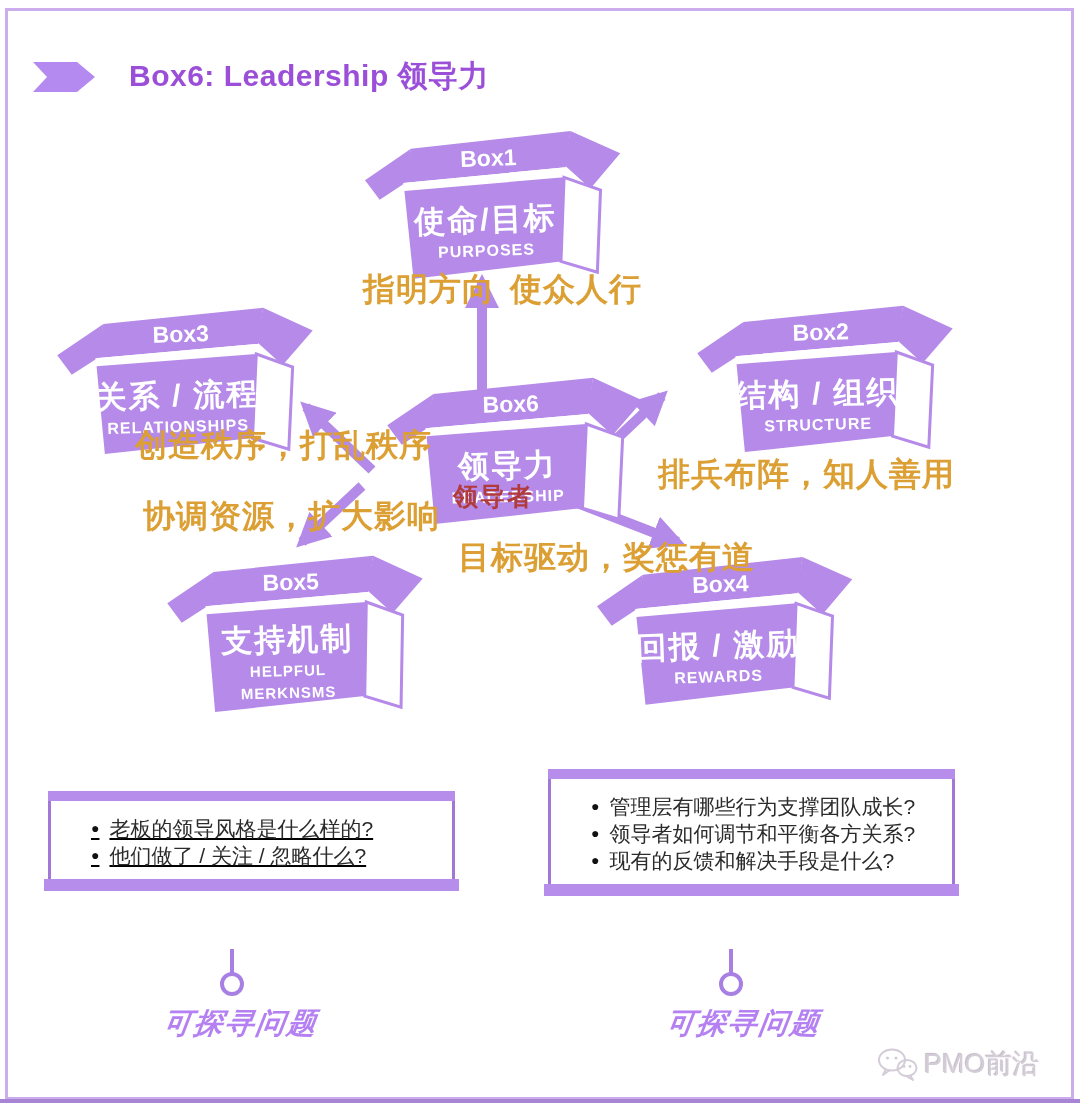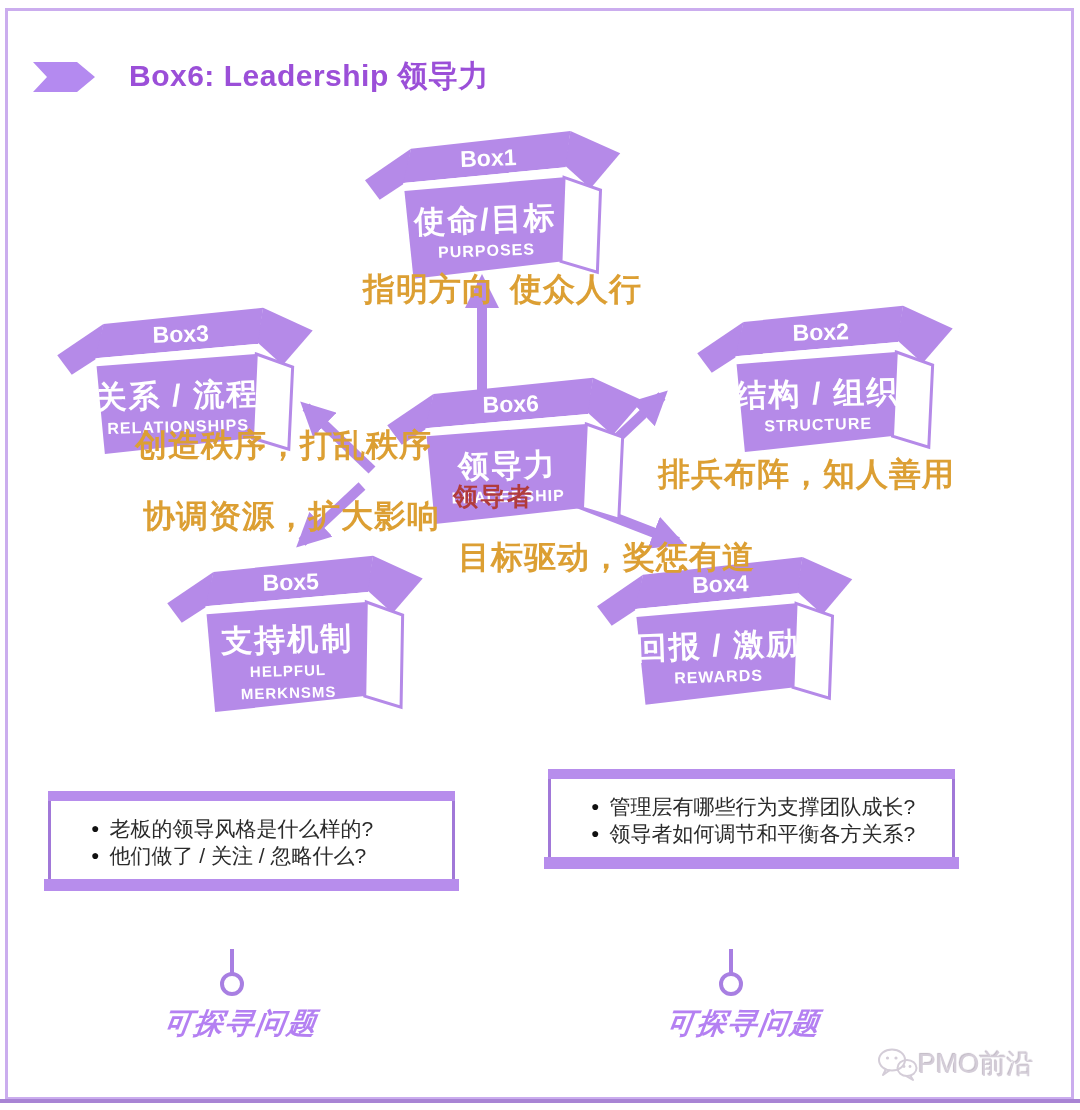--- a/index.html
+++ b/index.html
@@ -52,21 +52,21 @@
   }
   .explore-caption {
     position:absolute; font-weight:bold; font-style:italic; font-size:29px;
     color:#b480f2; transform:skewX(-8deg); white-space:nowrap; letter-spacing:2px;
   }
   .watermark {
     position:absolute; left:876px; top:1046px; display:flex; align-items:center;
     color:#d4cdd8; font-size:27px; white-space:nowrap;
     text-shadow:1px 1px 1px #ffffff, -1px -1px 1px #c0b8c4;
   }
-  .watermark-text { }
+  .watermark-text { margin-left:6px; }
 </style>
 </head>
 <body>
 
 <div class="frame"></div>
 <div class="bottom-line"></div>
 
 <div class="title-row">
   <svg width="62" height="30" viewBox="0 0 62 30">
     <polygon points="0,0 44,0 62,15 44,30 0,30 14,15" fill="#b48af0"></polygon>
@@ -165,37 +165,38 @@
 
 <div class="arrow-label" style="left:363px; top:268px;">指明方向</div>
 <div class="arrow-label" style="left:510px; top:268px;">使众人行</div>
 <div class="arrow-label" style="left:135px; top:424px;">创造秩序，打乱秩序</div>
 <div class="arrow-label" style="left:658px; top:453px;">排兵布阵，知人善用</div>
 <div class="arrow-label" style="left:143px; top:495px;">协调资源，扩大影响</div>
 <div class="arrow-label" style="left:458px; top:536px;">目标驱动，奖惩有道</div>
 
 <div class="leader-caption" style="left:453px; top:480px;">领导者</div>
 
-<div class="panel" style="left:48px; top:791px;">
+<div class="panel" style="left:48px; top:791px;text-decoration:underline;">
   <div class="panel-top"></div>
   <div class="panel-body">
     <div class="panel-item">老板的领导风格是什么样的?</div>
     <div class="panel-item">他们做了 / 关注 / 忽略什么?</div>
   </div>
   <div class="panel-bottom"></div>
 </div>
 <div class="stem" style="left:230px; top:949px;"></div>
 <div class="stem-circle" style="left:220px; top:972px;"></div>
 <div class="explore-caption" style="left:163px; top:1004px;">可探寻问题</div>
 
 <div class="panel" style="left:548px; top:769px;border-radius:26px;">
   <div class="panel-top"></div>
   <div class="panel-body">
     <div class="panel-item">管理层有哪些行为支撑团队成长?</div>
     <div class="panel-item">领导者如何调节和平衡各方关系?</div>
+    <div class="panel-item">现有的反馈和解决手段是什么?</div>
   </div>
   <div class="panel-bottom"></div>
 </div>
 <div class="stem" style="left:729px; top:949px;"></div>
 <div class="stem-circle" style="left:719px; top:972px;"></div>
 <div class="explore-caption" style="left:666px; top:1004px;">可探寻问题</div>
 
 <div class="watermark">
   <svg width="42" height="34" viewBox="0 0 42 34">
     <ellipse cx="16" cy="13" rx="13" ry="10.5" fill="none" stroke="#d4cdd8" stroke-width="2"></ellipse>

